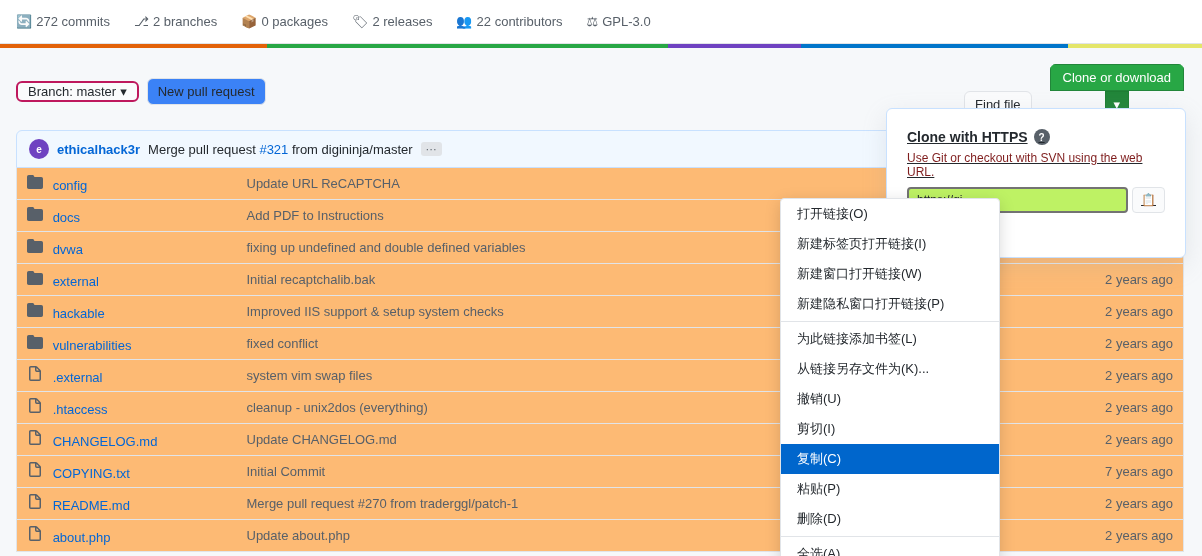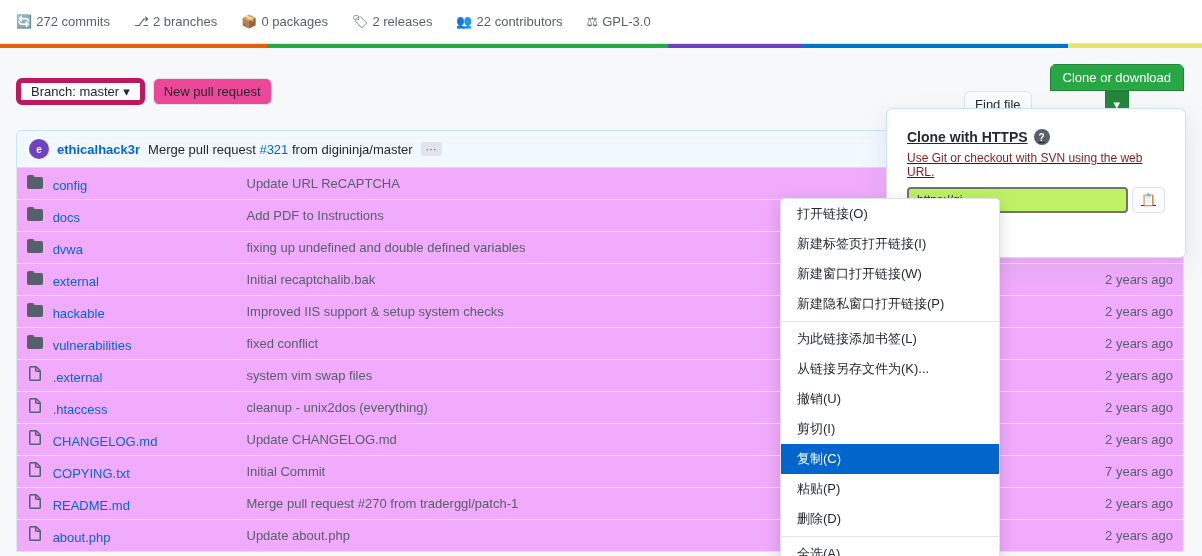--- a/index.html
+++ b/index.html
@@ -45,34 +45,34 @@
       align-items: center;
       justify-content: space-between;
       margin-bottom: 12px;
     }
     .toolbar-left { display: flex; gap: 8px; align-items: center; }
 
     .branch-btn {
       display: flex;
       align-items: center;
       gap: 4px;
-      border: 5px solid #be185d;
+      border: 2px solid #be185d;
       border-radius: 6px;
       padding: 1px 10px;
       background: #fafbfc;
       cursor: pointer;
       font-size: 13px;
       color: #24292e;
     }
 
     .new-pr-btn {
       border: 1px solid #e1e4e8;
       border-radius: 6px;
       padding: 5px 10px;
-      background: #ec4899;
+      background: #3b82f6;
       cursor: pointer;
       font-size: 13px;
       color: #24292e;
     }
 
     .toolbar-right { display: flex; gap: 18px; align-items: flex-end; }
 
     .find-file-btn {
       border: 1px solid #e1e4e8;
       border-radius: 6px;
@@ -135,21 +135,21 @@
     .commit-author { color: #0366d6; font-weight: 600; }
     .commit-message { color: #24292e; }
     .commit-pr-link { color: #0366d6; }
     .commit-dots { color: #586069; font-size: 11px; background: #e1e4e8; border-radius: 3px; padding: 1px 5px; cursor: pointer; }
 
     .file-table {
       width: 100%;
       border-collapse: collapse;
       border: 1px solid #e1e4e8;
       border-top: none;
-      background: #f0abfc;
+      background: #fdba74;
     }
     .file-table tr {
       border-bottom: 1px solid #e1e4e8;
     }
     .file-table tr:last-child { border-bottom: none; }
     .file-table td {
       padding: 6px 10px;
       vertical-align: middle;
     }
     .file-icon { color: #586069; margin-right: 6px; }

